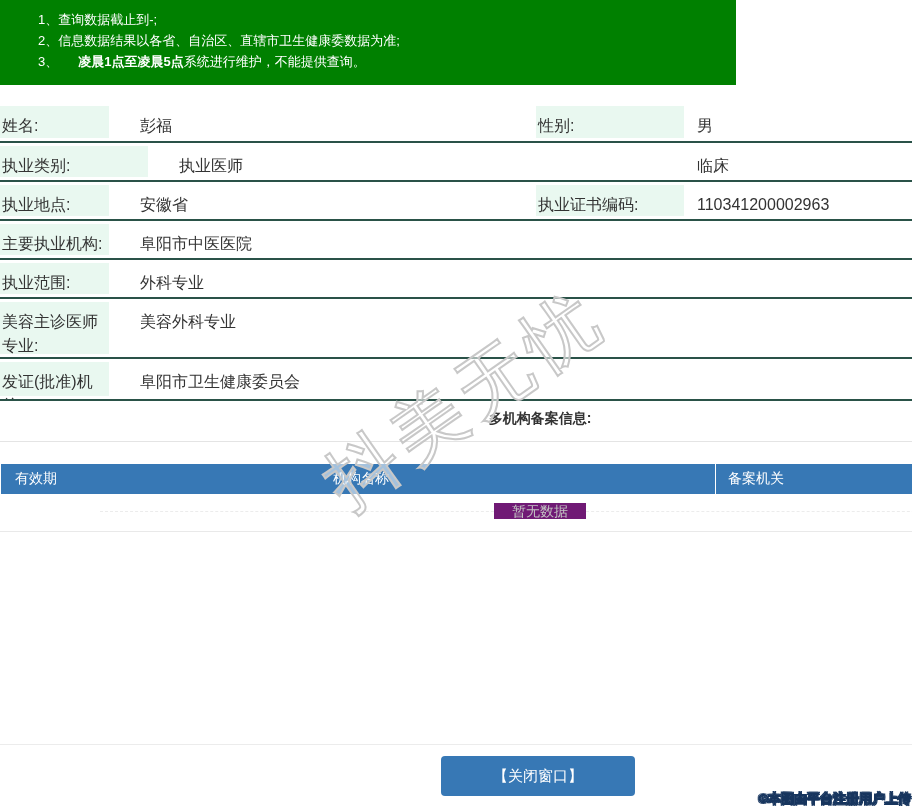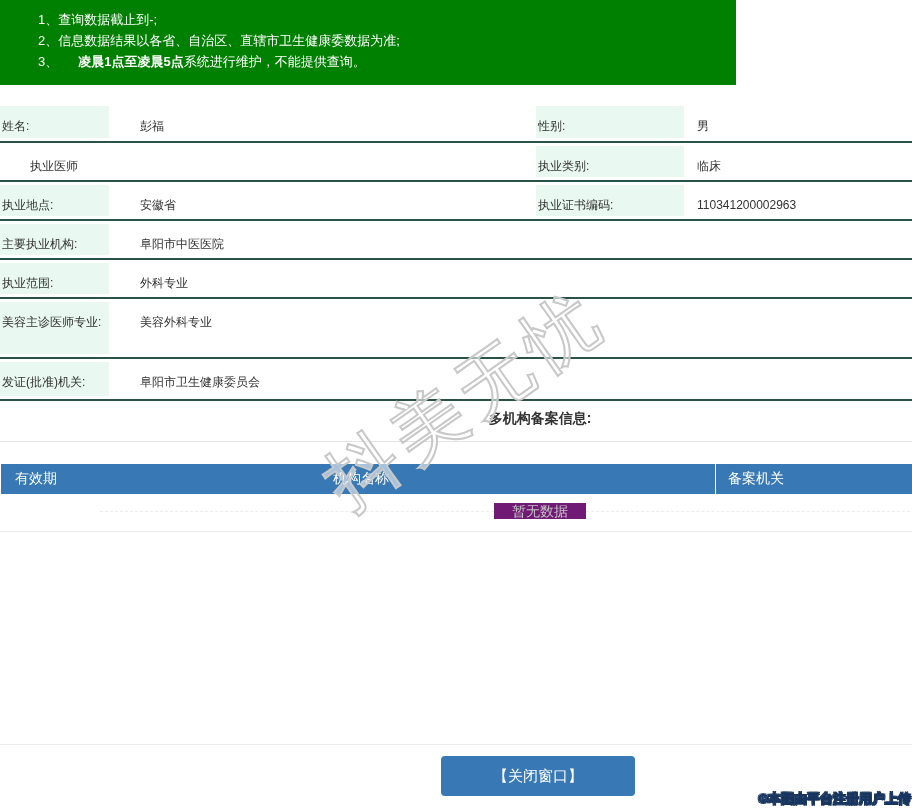--- a/index.html
+++ b/index.html
@@ -25,21 +25,21 @@
   .info-table { width: 1100px; margin-top: 18px; }
   .info-row {
     display: flex;
     border-bottom: 2px solid #2a5248;
     height: 39px;
     overflow: hidden;
   }
   .info-row.r0 { height: 40px; }
   .info-row.r5 { height: 60px; }
   .info-row.r6 { height: 42px; }
-  .cell { font-size: 12px; color: #333; padding-top: 11px; line-height: 24px; }
+  .cell { font-size: 16px; color: #333; padding-top: 11px; line-height: 24px; }
   .lbl {
     background: #e9f8f0;
     margin: 3px 1px 3px 0;
     padding-top: 8px;
     padding-left: 2px;
   }
   .lbl-1 { flex: 0 0 109px; }
   .val-1 { flex: 1 1 auto; padding-left: 30px; }
   .lbl-2 { flex: 0 0 148px; }
   .val-2 { flex: 0 0 415px; padding-left: 12px; }
@@ -120,22 +120,22 @@
 </div>
 
 <div class="info-table">
   <div class="info-row r0">
     <div class="cell lbl lbl-1">姓名:</div>
     <div class="cell val-1">彭福</div>
     <div class="cell lbl lbl-2">性别:</div>
     <div class="cell val-2">男</div>
   </div>
   <div class="info-row">
+    <div class="cell lbl lbl-2">执业类别:</div>
     <div class="cell val-1">执业医师</div>
-    <div class="cell lbl lbl-2">执业类别:</div>
     <div class="cell val-2">临床</div>
   </div>
   <div class="info-row">
     <div class="cell lbl lbl-1">执业地点:</div>
     <div class="cell val-1">安徽省</div>
     <div class="cell lbl lbl-2">执业证书编码:</div>
     <div class="cell val-2">110341200002963</div>
   </div>
   <div class="info-row">
     <div class="cell lbl lbl-1">主要执业机构:</div>

